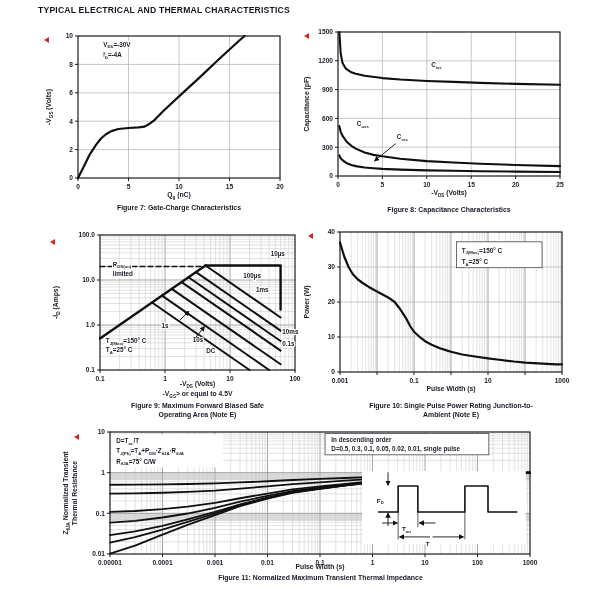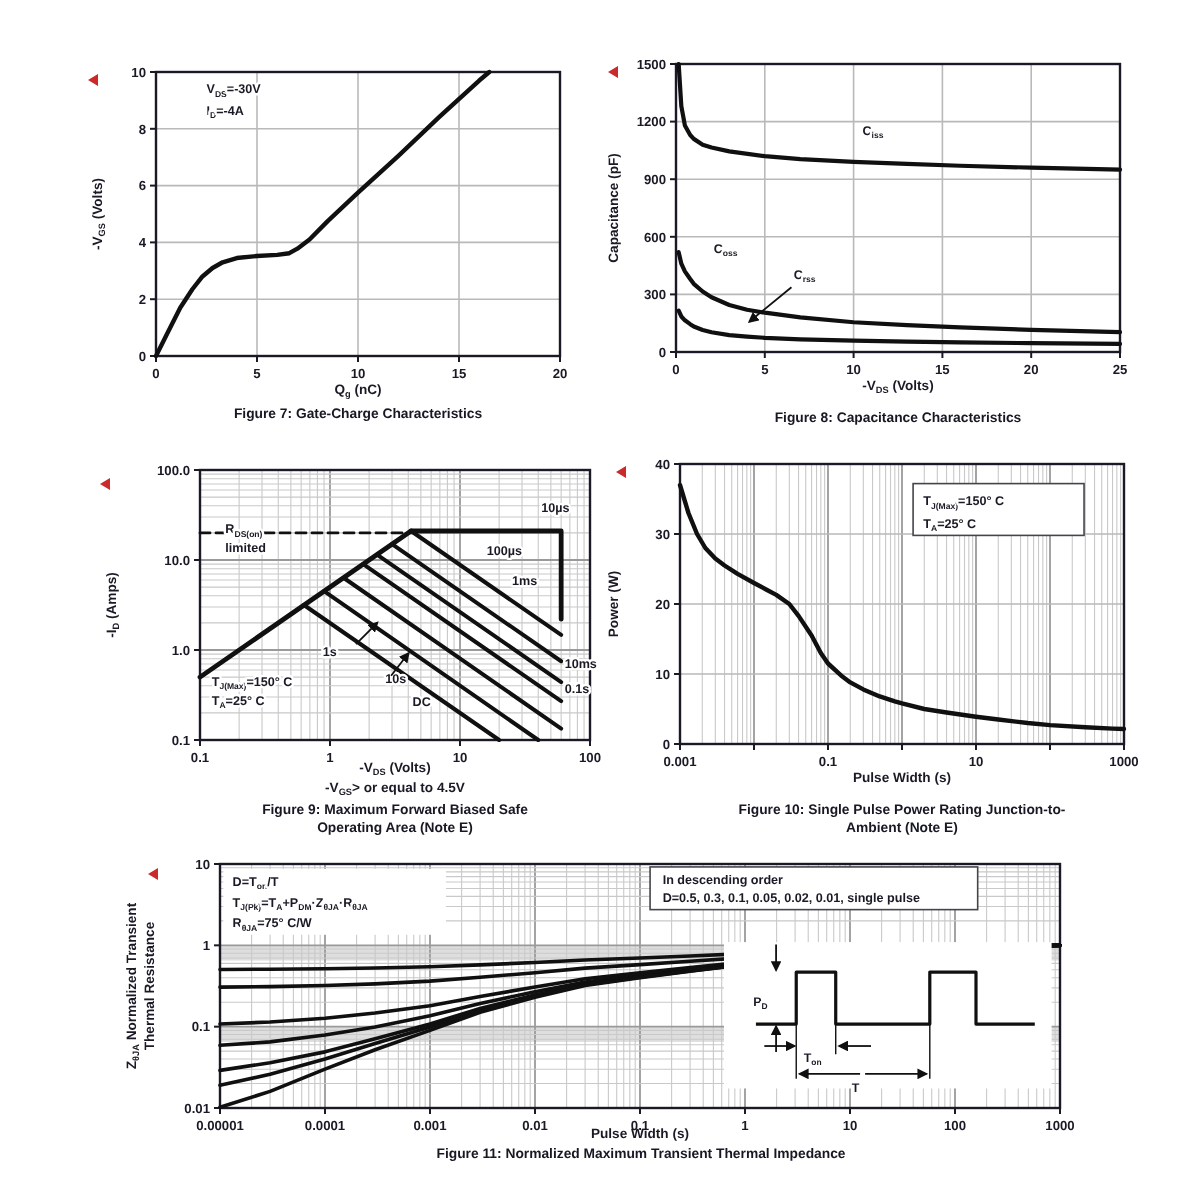--- a/index.html
+++ b/index.html
@@ -8,20 +8,21 @@
   .title{position:absolute;left:38px;top:5px;font-size:8.6px;font-weight:bold;
          letter-spacing:.2px;color:#14141f;}
   .chart-box{position:absolute;}
   .caption{font-size:6.9px;font-weight:bold;text-align:center;color:#181824;line-height:1.3;}
   svg{display:block;}
 </style>
 </head>
 <body>
 
 <div class="page">
+  <div class="title">TYPICAL ELECTRICAL AND THERMAL CHARACTERISTICS</div>
 
   <div class="chart-box" style="left:40px;top:26px;width:255px;">
     <svg id="svg-fig7" width="255" height="178">
         <defs>
           <marker id="arw-fig7" markerWidth="6" markerHeight="6" refX="5" refY="3" orient="auto">
             <path d="M0,0 L6,3 L0,6 z" fill="#101010"></path>
           </marker>
         </defs>
         <line x1="88.5" y1="10" x2="88.5" y2="152" stroke="#b9b9b9" stroke-width="0.8"></line>
         <line x1="139" y1="10" x2="139" y2="152" stroke="#b9b9b9" stroke-width="0.8"></line>

